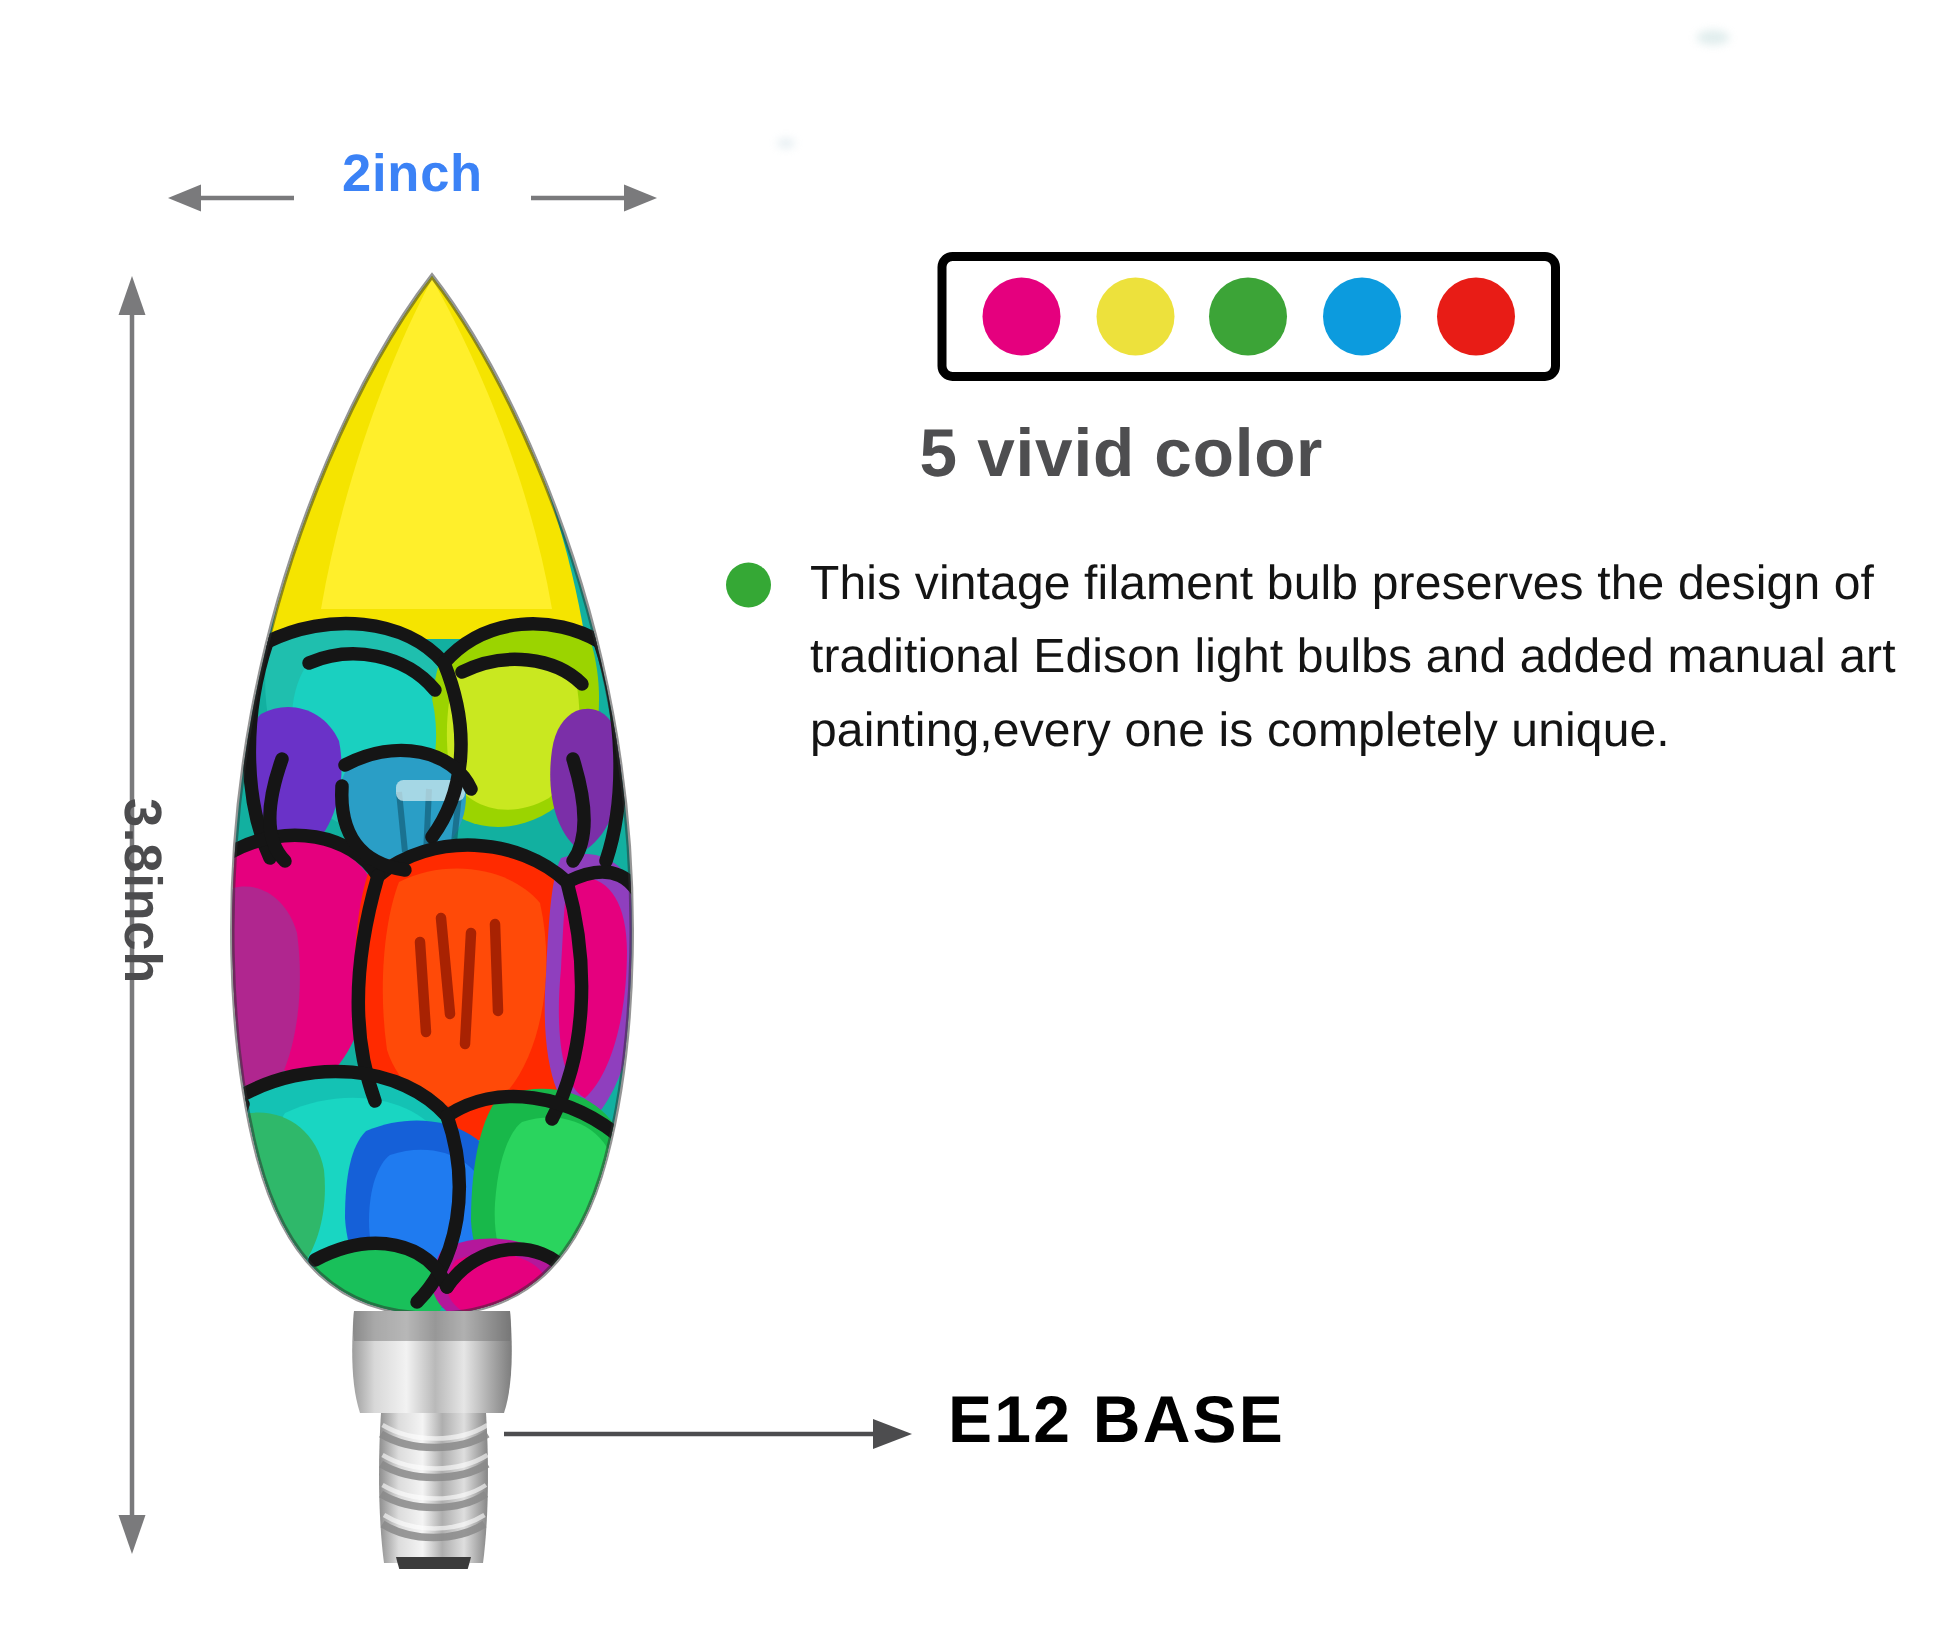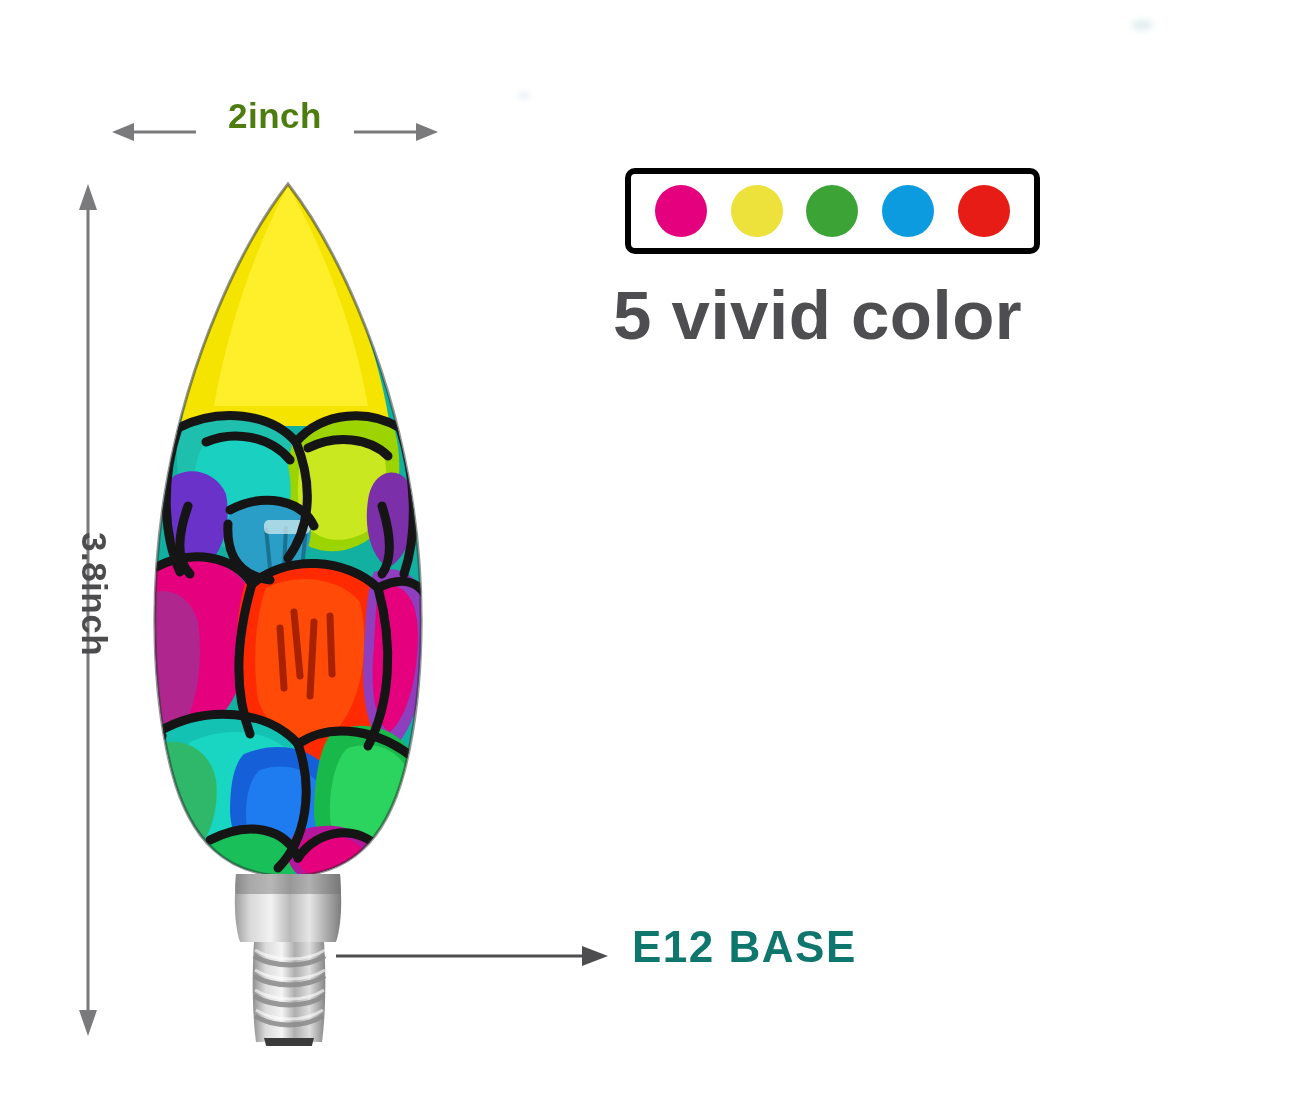--- a/index.html
+++ b/index.html
@@ -43,21 +43,21 @@
     left: 108px; top: 96px;
     width: 334px; height: 62px;
   }
   #width-label {
     position: absolute;
     left: 0; top: 0;
     width: 334px;
     text-align: center;
     font-size: 35px;
     font-weight: bold;
-    color: #4d7c0f;
+    color: #3b82f6;
     letter-spacing: .5px;
   }
 
   #height-dimension {
     position: absolute;
     left: 62px; top: 182px;
     width: 60px; height: 856px;
   }
   #height-label {
     position: absolute;
@@ -87,21 +87,21 @@
     position: absolute;
     left: 336px; top: 916px;
     width: 640px; height: 80px;
   }
   #e12-base-label {
     position: absolute;
     left: 296px;
     top: 6px;
     font-size: 44px;
     font-weight: bold;
-    color: #0f766e;
+    color: #000000;
     letter-spacing: 1.5px;
     white-space: nowrap;
   }
 
   
   #right-column {
     position: absolute;
     left: 480px;
     top: 168px;
     width: 800px;
@@ -125,21 +125,21 @@
   .color-dot {
     width: 52px;
     height: 52px;
     border-radius: 50%;
   }
 
   #headline {
     position: absolute;
     left: 133px;
     top: 108px;
-    font-size: 69px;
+    font-size: 45px;
     font-weight: bold;
     color: #4e4e50;
     letter-spacing: .5px;
     white-space: nowrap;
   }
 
   #feature-list {
     position: absolute;
     left: 0;
     top: 196px;
@@ -363,15 +363,19 @@
     <span class="color-dot" style="background:#E5007E"></span>
     <span class="color-dot" style="background:#EDE13C"></span>
     <span class="color-dot" style="background:#3CA437"></span>
     <span class="color-dot" style="background:#0C9BDE"></span>
     <span class="color-dot" style="background:#E81C16"></span>
   </div>
 
   <div id="headline">5 vivid color</div>
 
   <ul id="feature-list">
+    <li class="feature-item">
+      <span class="feature-bullet" style="background: rgb(53, 168, 53);"></span>
+      <span class="feature-text">This vintage filament bulb preserves the design of traditional Edison light bulbs and added manual art painting,every one is completely unique.</span>
+    </li>
   </ul>
 
 </div>
 
 </body></html>

